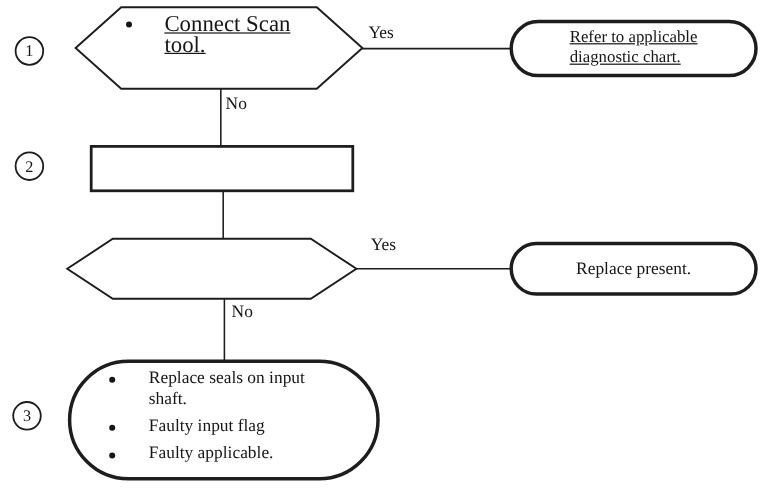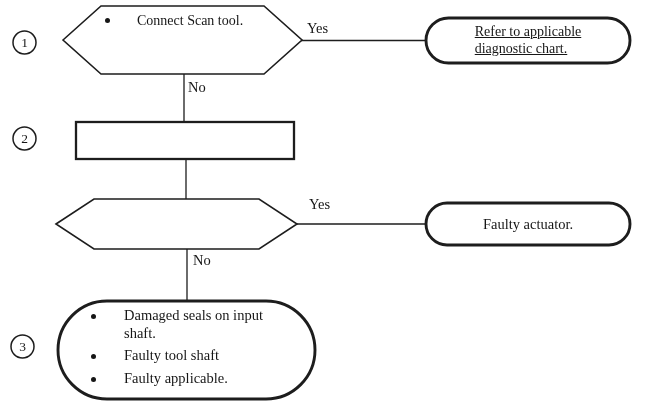--- a/index.html
+++ b/index.html
@@ -64,21 +64,21 @@
 
   .bullets {
     position: absolute;
     display: flex; flex-direction: column;
   }
   .bullet-row { display: flex; align-items: flex-start; }
   .dot {
     width: 5px; height: 5px; border-radius: 50%;
     background: #161616; flex: 0 0 5px; margin-top: 6px;
   }
-  .hex1-bullets { left: 96px; top: 12px; width: 180px; gap: 4px; font-size: 14px; line-height: 17px; }
+  .hex1-bullets { left: 96px; top: 12px; width: 180px; gap: 4px; font-size: 19px; line-height: 17px; text-decoration: underline; }
   .hex1-bullets .dot { margin-left: 9px; }
   .hex1-bullets .bullet-text { margin-left: 27px; }
   .s3-bullets { left: 78px; top: 307px; width: 218px; gap: 5px; font-size: 14.5px; line-height: 17.5px; }
   .s3-bullets .dot { margin-left: 13px; margin-top: 7px; }
   .s3-bullets .bullet-text { margin-left: 28px; }
 </style>
 </head>
 <body>
 
 <div class="diagram">
@@ -120,32 +120,32 @@
   <div class="label no2">No</div>
 
   <div class="center-box stadium1-text">
     <div class="pre">Refer to applicable
 diagnostic chart.</div>
   </div>
 
 
 
   <div class="center-box stadium2-text">
-    <div>Faulty actuator.</div>
+    <div>Replace present.</div>
   </div>
 
   <div class="bullets s3-bullets">
     <div class="bullet-row">
       <span class="dot"></span>
-      <span class="bullet-text pre">Damaged seals on input
+      <span class="bullet-text pre">Replace seals on input
 shaft.</span>
     </div>
     <div class="bullet-row">
       <span class="dot"></span>
-      <span class="bullet-text pre">Faulty tool shaft</span>
+      <span class="bullet-text pre">Faulty input flag</span>
     </div>
     <div class="bullet-row">
       <span class="dot"></span>
       <span class="bullet-text pre">Faulty applicable.</span>
     </div>
   </div>
 
 </div>
 
 </body></html>

